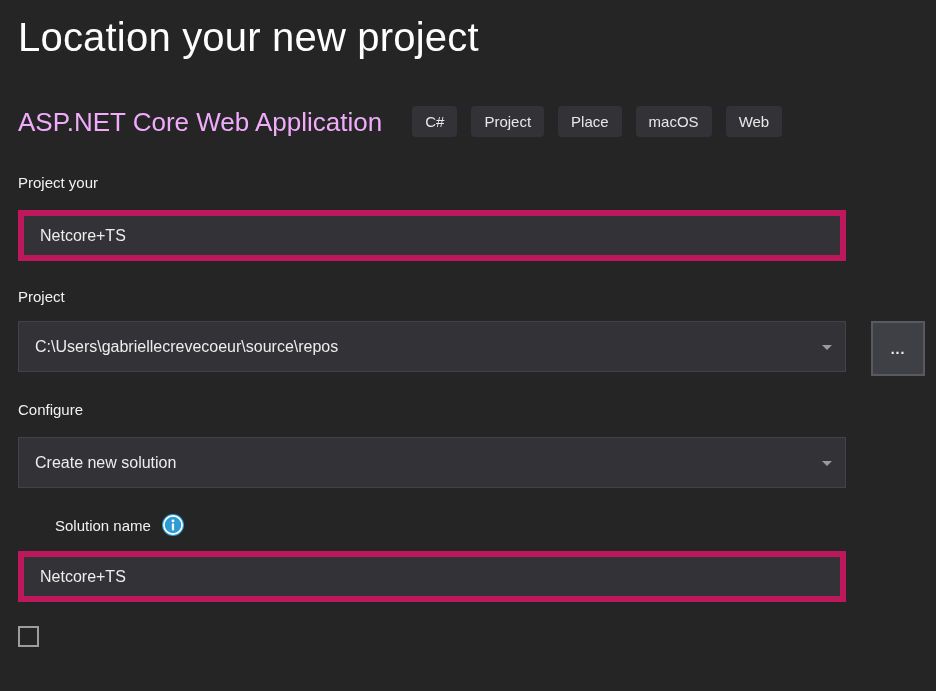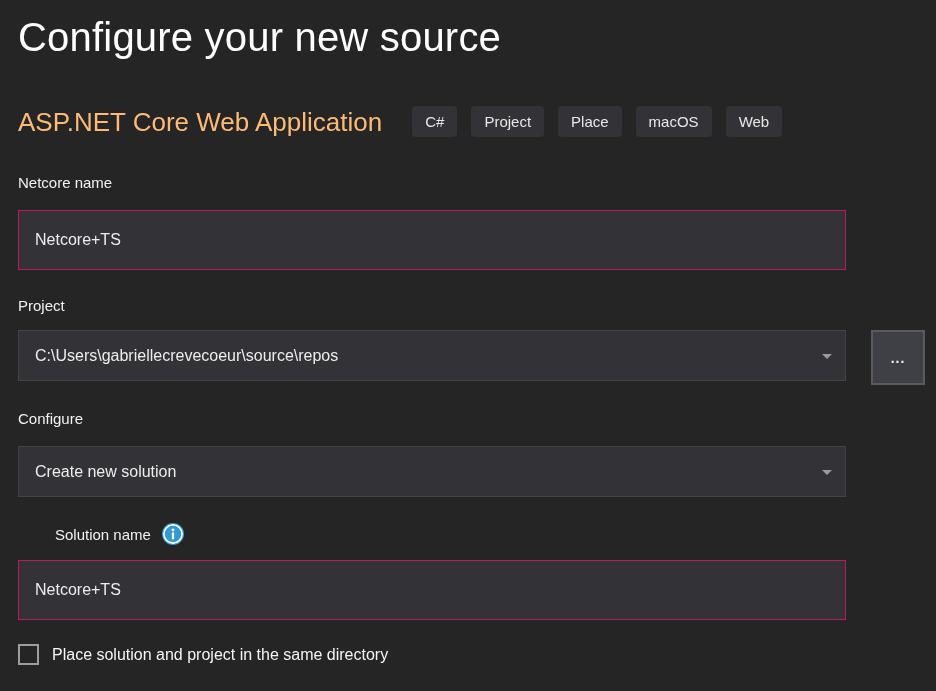--- a/index.html
+++ b/index.html
@@ -20,21 +20,21 @@
   }
 
   .template-row {
     margin-top: 44px;
     display: flex;
     align-items: center;
   }
   .template-name {
     font-size: 26px;
     font-weight: 400;
-    color: #fdba74;
+    color: #f0abfc;
     margin-right: 30px;
     line-height: 30px;
   }
   .tag {
     display: inline-block;
     background: #333337;
     color: #e8e8e8;
     font-size: 15px;
     line-height: 15px;
     padding: 8px 13px;
@@ -51,23 +51,23 @@
   }
   .lbl-projectname { margin-top: 37px; }
   .lbl-location    { margin-top: 27px; }
   .lbl-solution    { margin-top: 25px; }
   .lbl-solutionname{ margin-top: 26px; margin-left: 37px; }
 
   .text-input {
     display: block;
     margin-top: 19px;
     width: 828px;
-    height: 60px;
+    height: 51px;
     background: #333337;
-    border: 1px solid #be185d;
+    border: 6px solid #be185d;
     color: #ededed;
     font-size: 16px;
     font-family: "Liberation Sans", "DejaVu Sans", sans-serif;
     padding: 0 16px;
     outline: none;
   }
   .input-projectname { margin-top: 19px; }
   .input-solutionname { margin-top: 15px; }
 
   .location-row {
@@ -141,32 +141,32 @@
   .checkbox-label {
     font-size: 16px;
     color: #f5f5f5;
   }
 </style>
 </head>
 <body>
 
 <div class="wrap">
 
-  <h1 class="page-title">Configure your new source</h1>
+  <h1 class="page-title">Location your new project</h1>
 
   <div class="template-row">
     <h2 class="template-name">ASP.NET Core Web Application</h2>
     <span class="tag">C#</span>
     <span class="tag">Project</span>
     <span class="tag">Place</span>
     <span class="tag">macOS</span>
     <span class="tag">Web</span>
   </div>
 
-  <div class="field-label lbl-projectname">Netcore name</div>
+  <div class="field-label lbl-projectname">Project your</div>
   <input class="text-input input-projectname" type="text" value="Netcore+TS" style="">
 
   <div class="field-label lbl-location">Project</div>
   <div class="location-row">
     <div class="combo">
       <span class="combo-text">C:\Users\gabriellecrevecoeur\source\repos</span>
       <span class="combo-arrow"></span>
     </div>
     <button class="browse-btn">...</button>
   </div>
@@ -185,16 +185,15 @@
         <circle cx="11" cy="11" r="9.1" fill="none" stroke="#ffffff" stroke-width="1.7"></circle>
         <circle cx="11" cy="6.9" r="1.45" fill="#ffffff"></circle>
         <rect x="9.85" y="9.3" width="2.3" height="7.2" rx="1.1" fill="#ffffff"></rect>
       </svg>
     </span>
   </div>
   <input class="text-input input-solutionname" type="text" value="Netcore+TS" style="">
 
   <div class="checkbox-row">
     <span class="checkbox-box"></span>
-    <span class="checkbox-label">Place solution and project in the same directory</span>
   </div>
 
 </div>
 
 </body></html>

